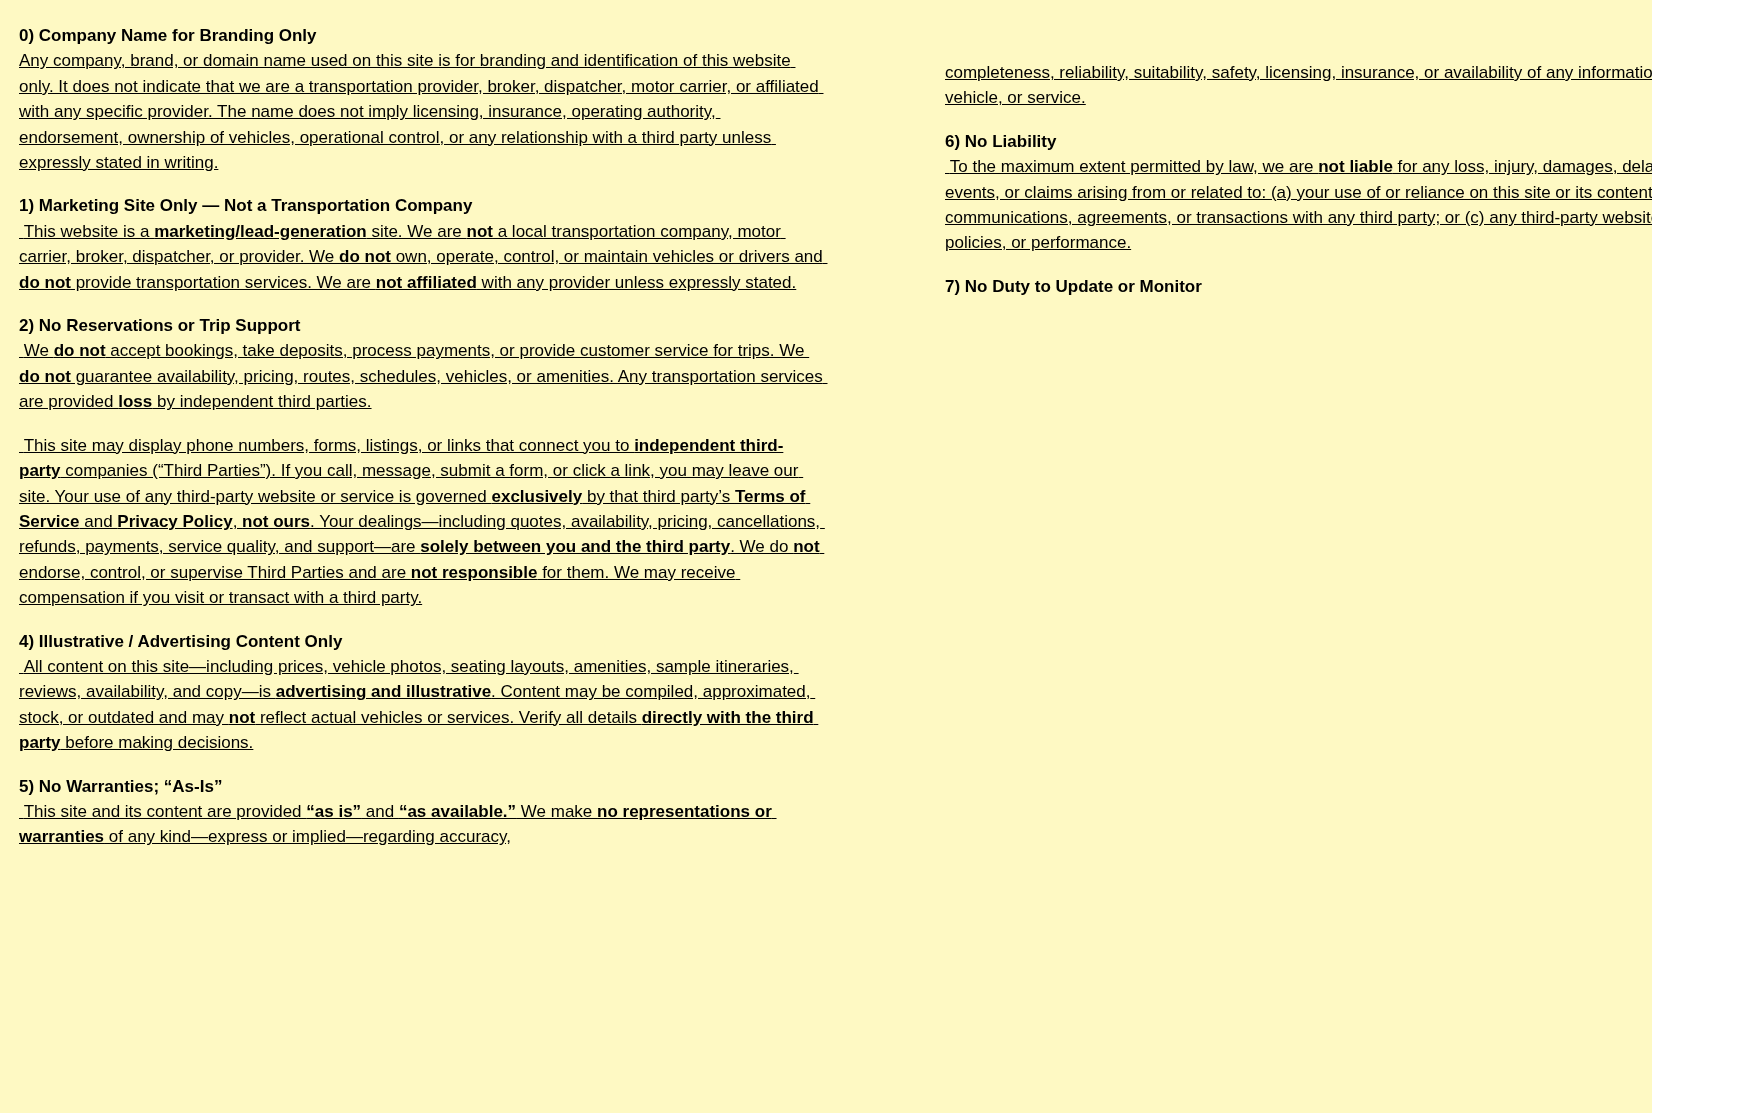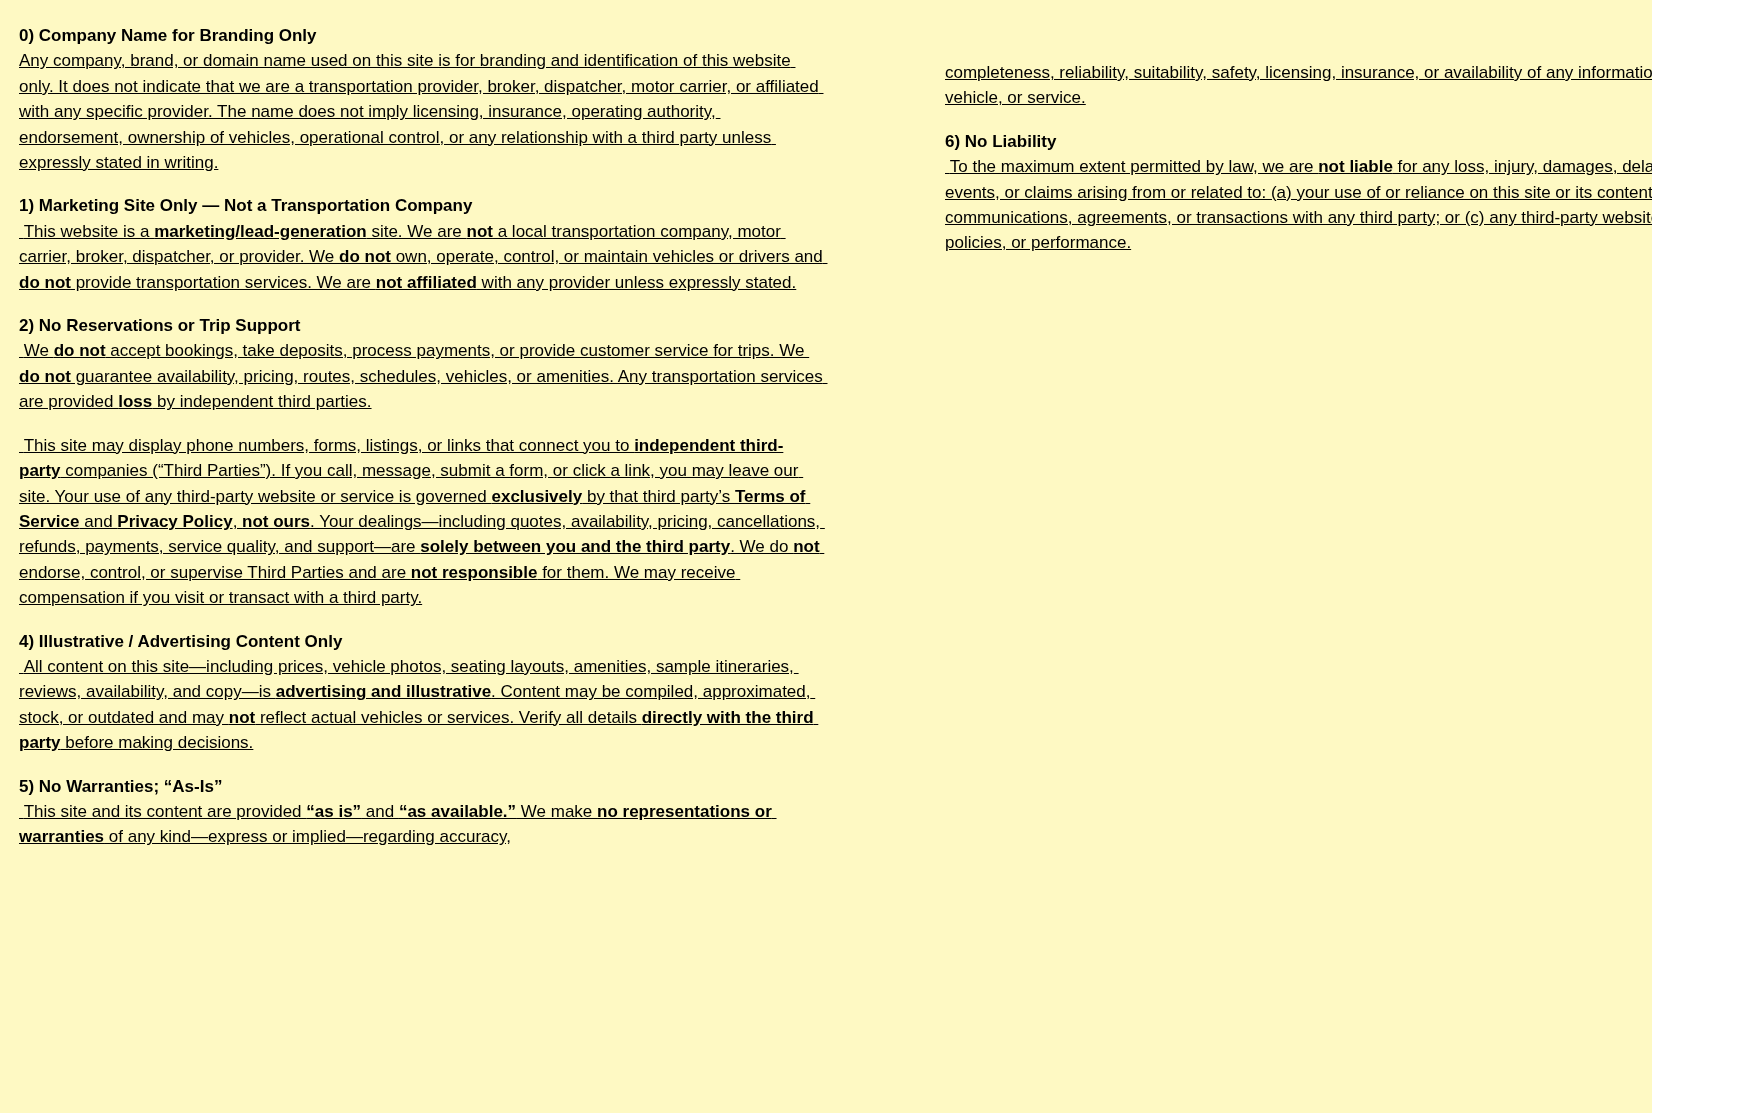--- a/index.html
+++ b/index.html
@@ -64,15 +64,16 @@
     </div>
   <div class="col col-right">
       <section>
         <div class="sec-body">completeness, reliability, suitability, safety, licensing, insurance, or availability of any information, provider, vehicle, or service.</div>
       </section>
       <section>
         <div class="sec-heading">6) No Liability</div>
         <div class="sec-body"> To the maximum extent permitted by law, we are <b>not liable</b> for any loss, injury, damages, delays, missed events, or claims arising from or related to: (a) your use of or reliance on this site or its content; (b) your communications, agreements, or transactions with any third party; or (c) any third-party websites, services, policies, or performance.</div>
       </section>
       <section>
+        <div class="sec-heading">7) No Duty to Update or Monitor</div>
       </section>
     </div>
 </div>
 
 </body></html>

